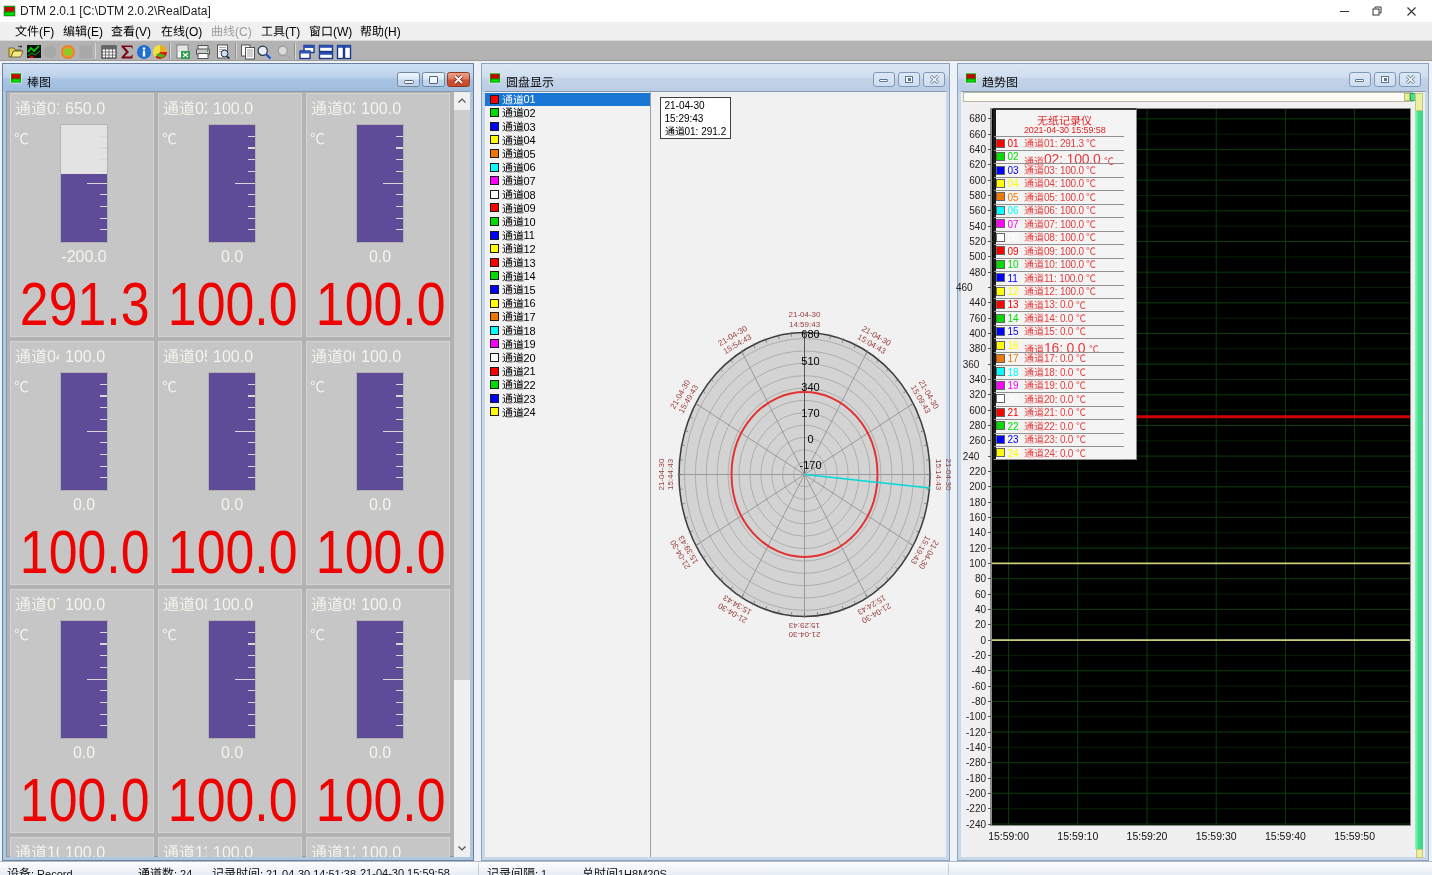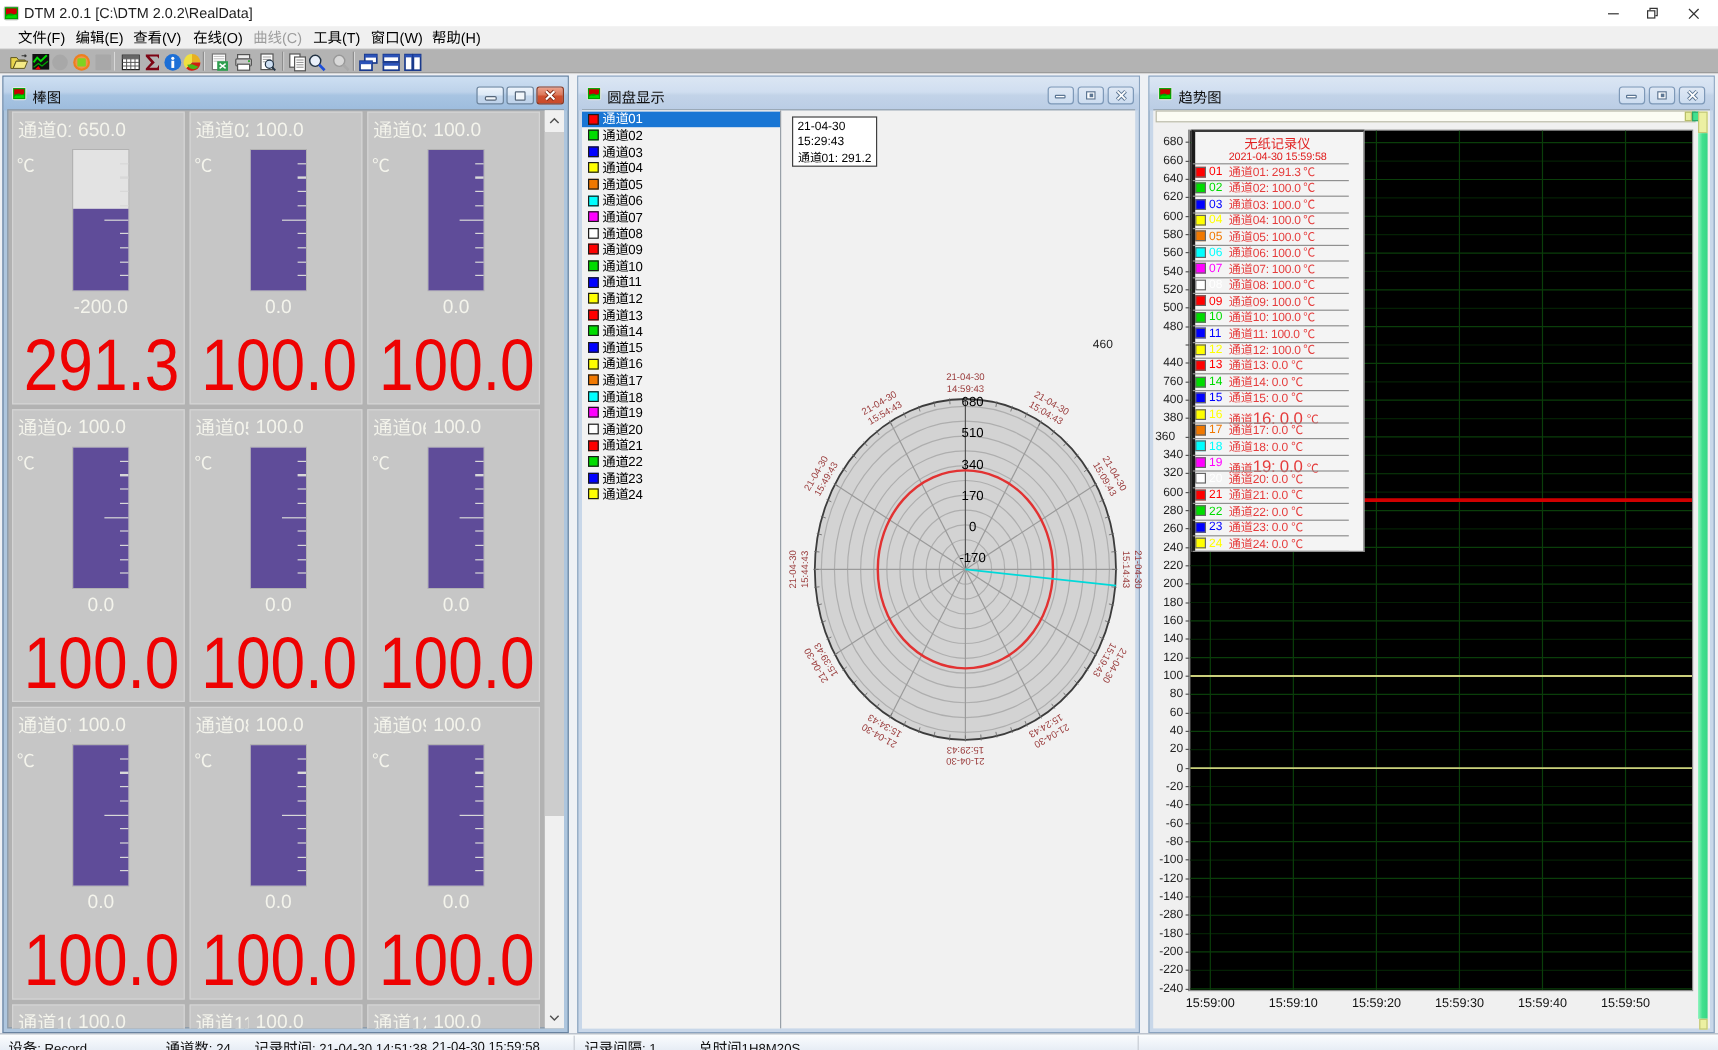--- a/index.html
+++ b/index.html
@@ -838,21 +838,21 @@
 <div style="position:absolute;left:956px;top:205.4px;width:30px;text-align:right;font-size:10px;color:#222">560</div>
 <div style="position:absolute;left:988.0px;top:210.4px;width:3.0px;height:1.0px;background:#555"></div>
 <div style="position:absolute;left:956px;top:220.7px;width:30px;text-align:right;font-size:10px;color:#222">540</div>
 <div style="position:absolute;left:988.0px;top:225.7px;width:3.0px;height:1.0px;background:#555"></div>
 <div style="position:absolute;left:956px;top:236.0px;width:30px;text-align:right;font-size:10px;color:#222">520</div>
 <div style="position:absolute;left:988.0px;top:241.0px;width:3.0px;height:1.0px;background:#555"></div>
 <div style="position:absolute;left:956px;top:251.4px;width:30px;text-align:right;font-size:10px;color:#222">500</div>
 <div style="position:absolute;left:988.0px;top:256.4px;width:3.0px;height:1.0px;background:#555"></div>
 <div style="position:absolute;left:956px;top:266.7px;width:30px;text-align:right;font-size:10px;color:#222">480</div>
 <div style="position:absolute;left:988.0px;top:271.7px;width:3.0px;height:1.0px;background:#555"></div>
-<div style="position:absolute;left:904px;top:282.0px;width:30px;text-align:center;font-size:10px;color:#222">460</div>
+<div style="position:absolute;left:956px;top:282.0px;width:30px;text-align:left;font-size:10px;color:#222">460</div>
 <div style="position:absolute;left:988.0px;top:287.0px;width:3.0px;height:1.0px;background:#555"></div>
 <div style="position:absolute;left:956px;top:297.3px;width:30px;text-align:right;font-size:10px;color:#222">440</div>
 <div style="position:absolute;left:988.0px;top:302.3px;width:3.0px;height:1.0px;background:#555"></div>
 <div style="position:absolute;left:956px;top:312.7px;width:30px;text-align:right;font-size:10px;color:#222">760</div>
 <div style="position:absolute;left:988.0px;top:317.7px;width:3.0px;height:1.0px;background:#555"></div>
 <div style="position:absolute;left:956px;top:328.0px;width:30px;text-align:right;font-size:10px;color:#222">400</div>
 <div style="position:absolute;left:988.0px;top:333.0px;width:3.0px;height:1.0px;background:#555"></div>
 <div style="position:absolute;left:956px;top:343.3px;width:30px;text-align:right;font-size:10px;color:#222">380</div>
 <div style="position:absolute;left:988.0px;top:348.3px;width:3.0px;height:1.0px;background:#555"></div>
 <div style="position:absolute;left:956px;top:358.6px;width:30px;text-align:center;font-size:10px;color:#222">360</div>
@@ -860,21 +860,21 @@
 <div style="position:absolute;left:956px;top:374.0px;width:30px;text-align:right;font-size:10px;color:#222">340</div>
 <div style="position:absolute;left:988.0px;top:379.0px;width:3.0px;height:1.0px;background:#555"></div>
 <div style="position:absolute;left:956px;top:389.3px;width:30px;text-align:right;font-size:10px;color:#222">320</div>
 <div style="position:absolute;left:988.0px;top:394.3px;width:3.0px;height:1.0px;background:#555"></div>
 <div style="position:absolute;left:956px;top:404.6px;width:30px;text-align:right;font-size:10px;color:#222">600</div>
 <div style="position:absolute;left:988.0px;top:409.6px;width:3.0px;height:1.0px;background:#555"></div>
 <div style="position:absolute;left:956px;top:420.0px;width:30px;text-align:right;font-size:10px;color:#222">280</div>
 <div style="position:absolute;left:988.0px;top:425.0px;width:3.0px;height:1.0px;background:#555"></div>
 <div style="position:absolute;left:956px;top:435.3px;width:30px;text-align:right;font-size:10px;color:#222">260</div>
 <div style="position:absolute;left:988.0px;top:440.3px;width:3.0px;height:1.0px;background:#555"></div>
-<div style="position:absolute;left:956px;top:450.6px;width:30px;text-align:right;font-size:10px;color:#222">240</div>
+<div style="position:absolute;left:956px;top:450.6px;width:30px;text-align:center;font-size:10px;color:#222">240</div>
 <div style="position:absolute;left:988.0px;top:455.6px;width:3.0px;height:1.0px;background:#555"></div>
 <div style="position:absolute;left:956px;top:465.9px;width:30px;text-align:right;font-size:10px;color:#222">220</div>
 <div style="position:absolute;left:988.0px;top:470.9px;width:3.0px;height:1.0px;background:#555"></div>
 <div style="position:absolute;left:956px;top:481.3px;width:30px;text-align:right;font-size:10px;color:#222">200</div>
 <div style="position:absolute;left:988.0px;top:486.3px;width:3.0px;height:1.0px;background:#555"></div>
 <div style="position:absolute;left:956px;top:496.6px;width:30px;text-align:right;font-size:10px;color:#222">180</div>
 <div style="position:absolute;left:988.0px;top:501.6px;width:3.0px;height:1.0px;background:#555"></div>
 <div style="position:absolute;left:956px;top:511.9px;width:30px;text-align:right;font-size:10px;color:#222">160</div>
 <div style="position:absolute;left:988.0px;top:516.9px;width:3.0px;height:1.0px;background:#555"></div>
 <div style="position:absolute;left:956px;top:527.3px;width:30px;text-align:right;font-size:10px;color:#222">140</div>
@@ -937,21 +937,21 @@
 <div style="position:absolute;left:1007.5px;top:137.9px;font-size:10px;color:#ff0000">01</div>
 <div style="position:absolute;left:1024px;top:137.9px;font-size:10px;letter-spacing:-0.2px;color:#e53c3c"><svg width="20.0" height="10.0" viewBox="0 0 2000 1000" style="vertical-align:-0.12em" fill="#e53c3c">
         <use href="#g8" x="0"></use>
         <use href="#g9" x="1000"></use>
       </svg>01: 291.3 <svg width="10.0" height="10.0" viewBox="0 0 1000 1000" style="vertical-align:-0.12em" fill="#e53c3c">
         <use href="#g37" x="0"></use>
       </svg></div>
 <div style="position:absolute;left:994.0px;top:149.9px;width:130.0px;height:1.0px;background:#909090"></div>
 <div style="position:absolute;left:996.0px;top:152.1px;width:9.0px;height:9.0px;background:#00dc00;border:1px solid #666"></div>
 <div style="position:absolute;left:1007.5px;top:151.4px;font-size:10px;color:#00dc00">02</div>
-<div style="position:absolute;left:1024px;top:151.4px;font-size:10px;letter-spacing:-0.2px;color:#e53c3c"><svg width="20.0" height="10.0" viewBox="0 0 2000 1000" style="vertical-align:-0.12em" fill="#e53c3c">
+<div style="position:absolute;left:1024px;top:151.4px;font-size:14px;letter-spacing:-0.2px;color:#e53c3c"><svg width="20.0" height="10.0" viewBox="0 0 2000 1000" style="vertical-align:-0.12em" fill="#e53c3c">
         <use href="#g8" x="0"></use>
         <use href="#g9" x="1000"></use>
       </svg>02: 100.0 <svg width="10.0" height="10.0" viewBox="0 0 1000 1000" style="vertical-align:-0.12em" fill="#e53c3c">
         <use href="#g37" x="0"></use>
       </svg></div>
 <div style="position:absolute;left:994.0px;top:163.3px;width:130.0px;height:1.0px;background:#909090"></div>
 <div style="position:absolute;left:996.0px;top:165.5px;width:9.0px;height:9.0px;background:#0000ff;border:1px solid #666"></div>
 <div style="position:absolute;left:1007.5px;top:164.8px;font-size:10px;color:#0000ff">03</div>
 <div style="position:absolute;left:1024px;top:164.8px;font-size:10px;letter-spacing:-0.2px;color:#e53c3c"><svg width="20.0" height="10.0" viewBox="0 0 2000 1000" style="vertical-align:-0.12em" fill="#e53c3c">
         <use href="#g8" x="0"></use>
@@ -1090,21 +1090,21 @@
 <div style="position:absolute;left:1007.5px;top:366.7px;font-size:10px;color:#00ffff">18</div>
 <div style="position:absolute;left:1024px;top:366.7px;font-size:10px;letter-spacing:-0.2px;color:#e53c3c"><svg width="20.0" height="10.0" viewBox="0 0 2000 1000" style="vertical-align:-0.12em" fill="#e53c3c">
         <use href="#g8" x="0"></use>
         <use href="#g9" x="1000"></use>
       </svg>18: 0.0 <svg width="10.0" height="10.0" viewBox="0 0 1000 1000" style="vertical-align:-0.12em" fill="#e53c3c">
         <use href="#g37" x="0"></use>
       </svg></div>
 <div style="position:absolute;left:994.0px;top:378.7px;width:130.0px;height:1.0px;background:#909090"></div>
 <div style="position:absolute;left:996.0px;top:380.9px;width:9.0px;height:9.0px;background:#ff00ff;border:1px solid #666"></div>
 <div style="position:absolute;left:1007.5px;top:380.2px;font-size:10px;color:#ff00ff">19</div>
-<div style="position:absolute;left:1024px;top:380.2px;font-size:14px;letter-spacing:-0.2px;color:#e53c3c"><svg width="20.0" height="10.0" viewBox="0 0 2000 1000" style="vertical-align:-0.12em" fill="#e53c3c">
+<div style="position:absolute;left:1024px;top:380.2px;font-size:10px;letter-spacing:-0.2px;color:#e53c3c"><svg width="20.0" height="10.0" viewBox="0 0 2000 1000" style="vertical-align:-0.12em" fill="#e53c3c">
         <use href="#g8" x="0"></use>
         <use href="#g9" x="1000"></use>
       </svg>19: 0.0 <svg width="10.0" height="10.0" viewBox="0 0 1000 1000" style="vertical-align:-0.12em" fill="#e53c3c">
         <use href="#g37" x="0"></use>
       </svg></div>
 <div style="position:absolute;left:994.0px;top:392.1px;width:130.0px;height:1.0px;background:#909090"></div>
 <div style="position:absolute;left:996.0px;top:394.3px;width:9.0px;height:9.0px;background:#ffffff;border:1px solid #666"></div>
 <div style="position:absolute;left:1007.5px;top:393.6px;font-size:10px;color:#ffffff">20</div>
 <div style="position:absolute;left:1024px;top:393.6px;font-size:10px;letter-spacing:-0.2px;color:#e53c3c"><svg width="20.0" height="10.0" viewBox="0 0 2000 1000" style="vertical-align:-0.12em" fill="#e53c3c">
         <use href="#g8" x="0"></use>

